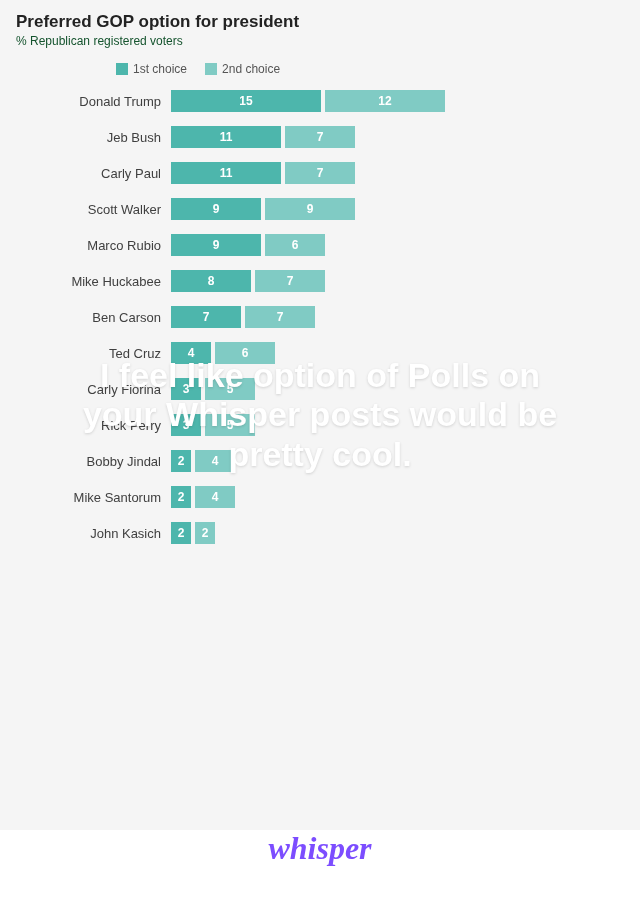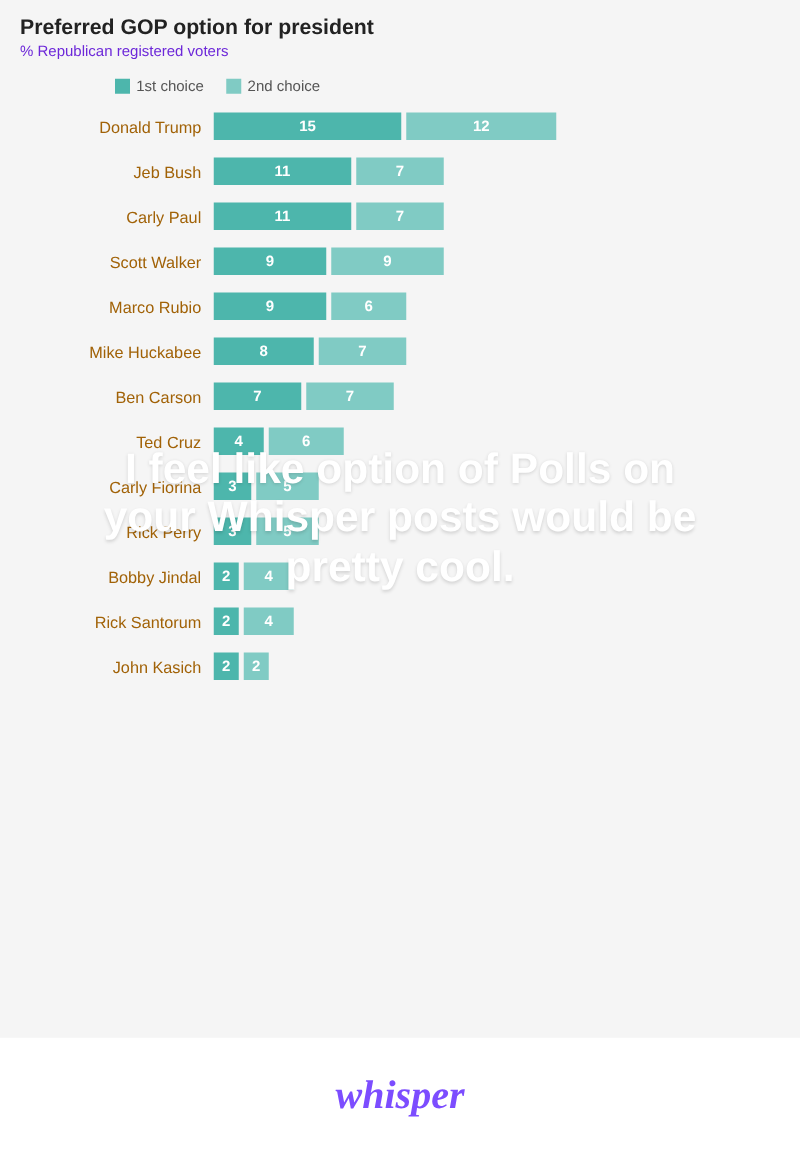--- a/index.html
+++ b/index.html
@@ -23,30 +23,30 @@
 
     .chart-title {
       font-size: 17px;
       font-weight: bold;
       color: #222;
       margin-bottom: 2px;
     }
 
     .chart-subtitle {
       font-size: 12px;
-      color: #6d28d9;
+      color: #14532d;
       margin-bottom: 14px;
     }
 
     .legend {
       display: flex;
       align-items: flex-start;
       gap: 18px;
       margin-bottom: 10px;
-      margin-left: 76px;
+      margin-left: 100px;
     }
 
     .legend-item {
       display: flex;
       align-items: center;
       gap: 5px;
       font-size: 12px;
       color: #555;
     }
 
@@ -63,21 +63,21 @@
       display: flex;
       align-items: center;
       margin-bottom: 6px;
       height: 30px;
     }
 
     .bar-label {
       width: 155px;
       text-align: right;
       font-size: 13px;
-      color: #a16207;
+      color: #404040;
       padding-right: 10px;
       flex-shrink: 0;
     }
 
     .bars-group {
       display: flex;
       align-items: center;
       gap: 4px;
     }
 
@@ -123,21 +123,21 @@
       padding: 10px 20px;
       max-width: 560px;
     }
 
     
     .footer {
       width: 640px;
       height: 90px;
       background: white;
       display: flex;
-      align-items: center;
+      align-items: flex-start;
       justify-content: center;
     }
 
     .whisper-logo {
       font-size: 32px;
       font-weight: bold;
       color: #7c4dff;
       font-style: italic;
       font-family: Georgia, serif;
     }
@@ -234,21 +234,21 @@
         </div>
       </div>
       <div class="bar-row">
         <div class="bar-label">Bobby Jindal</div>
         <div class="bars-group">
           <div class="bar bar-1st" style="width: 20px;">2</div>
           <div class="bar bar-2nd" style="width: 40px;">4</div>
         </div>
       </div>
       <div class="bar-row">
-        <div class="bar-label">Rick Santorum</div>
+        <div class="bar-label">Mike Santorum</div>
         <div class="bars-group">
           <div class="bar bar-1st" style="width: 20px;">2</div>
           <div class="bar bar-2nd" style="width: 40px;">4</div>
         </div>
       </div>
       <div class="bar-row">
         <div class="bar-label">John Kasich</div>
         <div class="bars-group">
           <div class="bar bar-1st" style="width: 20px;">2</div>
           <div class="bar bar-2nd" style="width: 20px;">2</div>

